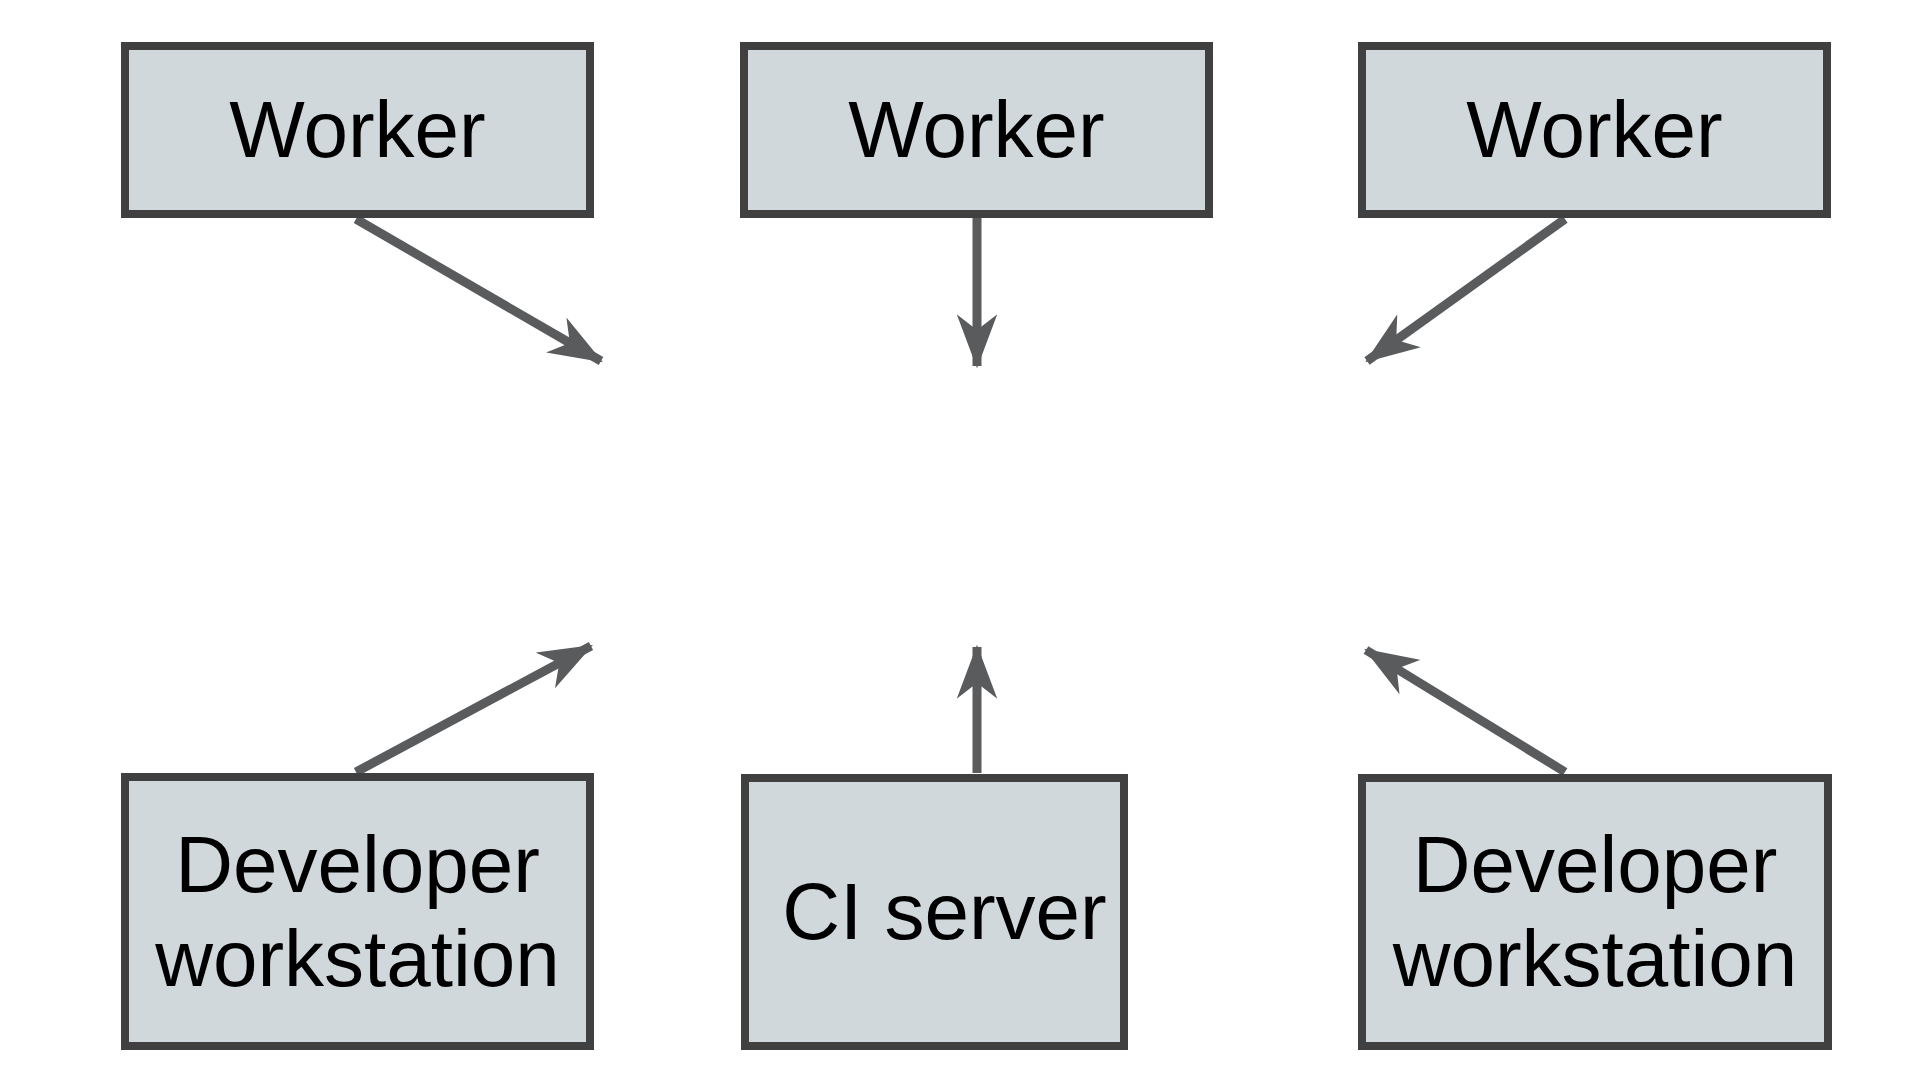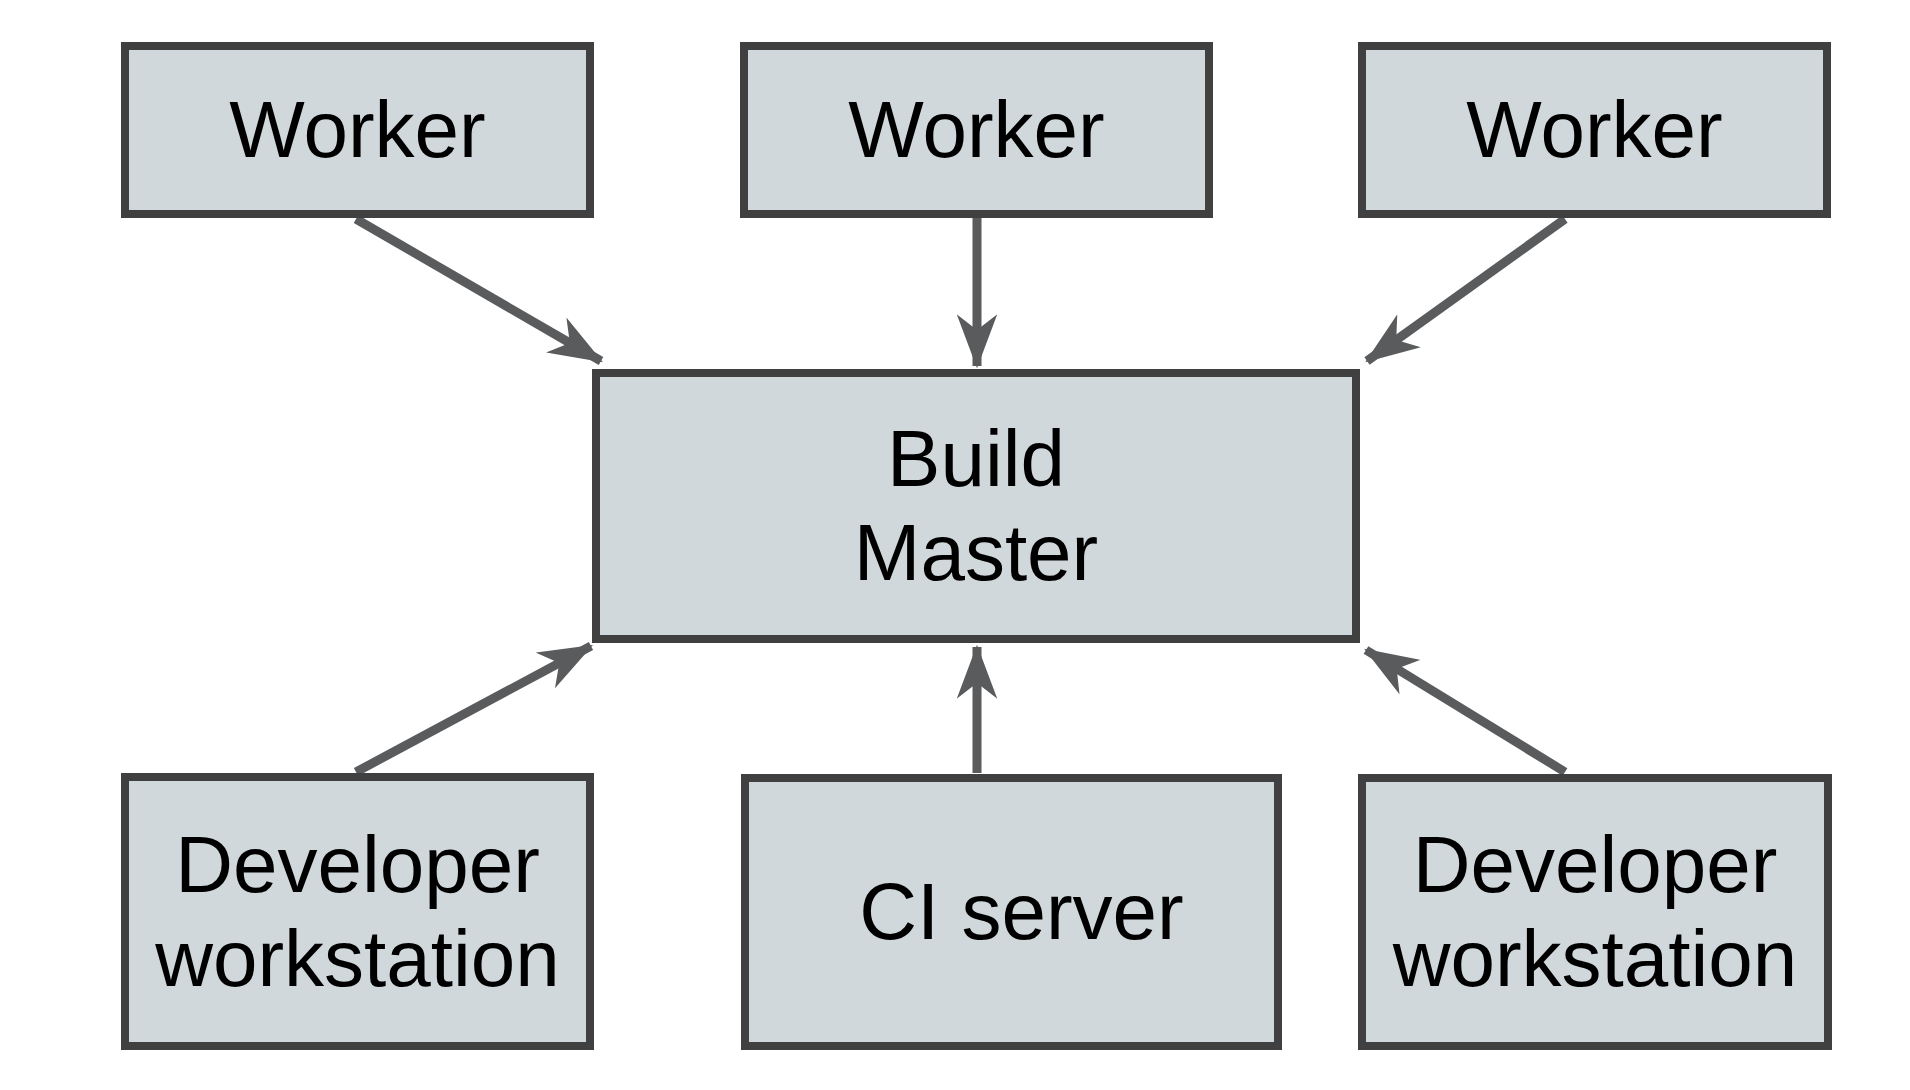--- a/index.html
+++ b/index.html
@@ -38,21 +38,21 @@
     line-height: 1.17;
     letter-spacing: 0px;
   }
   .node .label { display: block; max-width: 440px; }
   
   .node-worker-1      { left: 121px;  top: 42px;  width: 473px; height: 176px; }
   .node-worker-2      { left: 740px;  top: 42px;  width: 473px; height: 176px; }
   .node-worker-3      { left: 1358px; top: 42px;  width: 473px; height: 176px; }
   .node-build-master  { left: 592px;  top: 369px; width: 768px; height: 274px; }
   .node-dev-left      { left: 121px;  top: 773px; width: 473px; height: 277px; }
-  .node-ci-server     { left: 741px;  top: 774px; width: 541px; height: 276px; padding-left: 20px; }
+  .node-ci-server     { left: 741px;  top: 774px; width: 387px; height: 276px; padding-left: 20px; }
   .node-dev-right     { left: 1358px; top: 774px; width: 474px; height: 276px; }
 </style>
 </head>
 <body>
 
 <div class="canvas">
 
   <svg class="edges" viewBox="0 0 1910 1090" xmlns="http://www.w3.org/2000/svg">
     <defs>
       <marker id="stealth-arrow" viewBox="0 0 12 9" refX="11.5" refY="4.5" markerWidth="6" markerHeight="4.5" orient="auto" markerUnits="strokeWidth">
@@ -72,23 +72,20 @@
   </div>
 
   <div class="node node-worker-2">
     <span class="label">Worker</span>
   </div>
 
   <div class="node node-worker-3">
     <span class="label">Worker</span>
   </div>
 
-  <div class="node node-build-master">
-    <span class="label">Build Master</span>
-  </div>
 
   <div class="node node-dev-left">
     <span class="label">Developer workstation</span>
   </div>
 
   <div class="node node-ci-server">
     <span class="label">CI server</span>
   </div>
 
   <div class="node node-dev-right">

